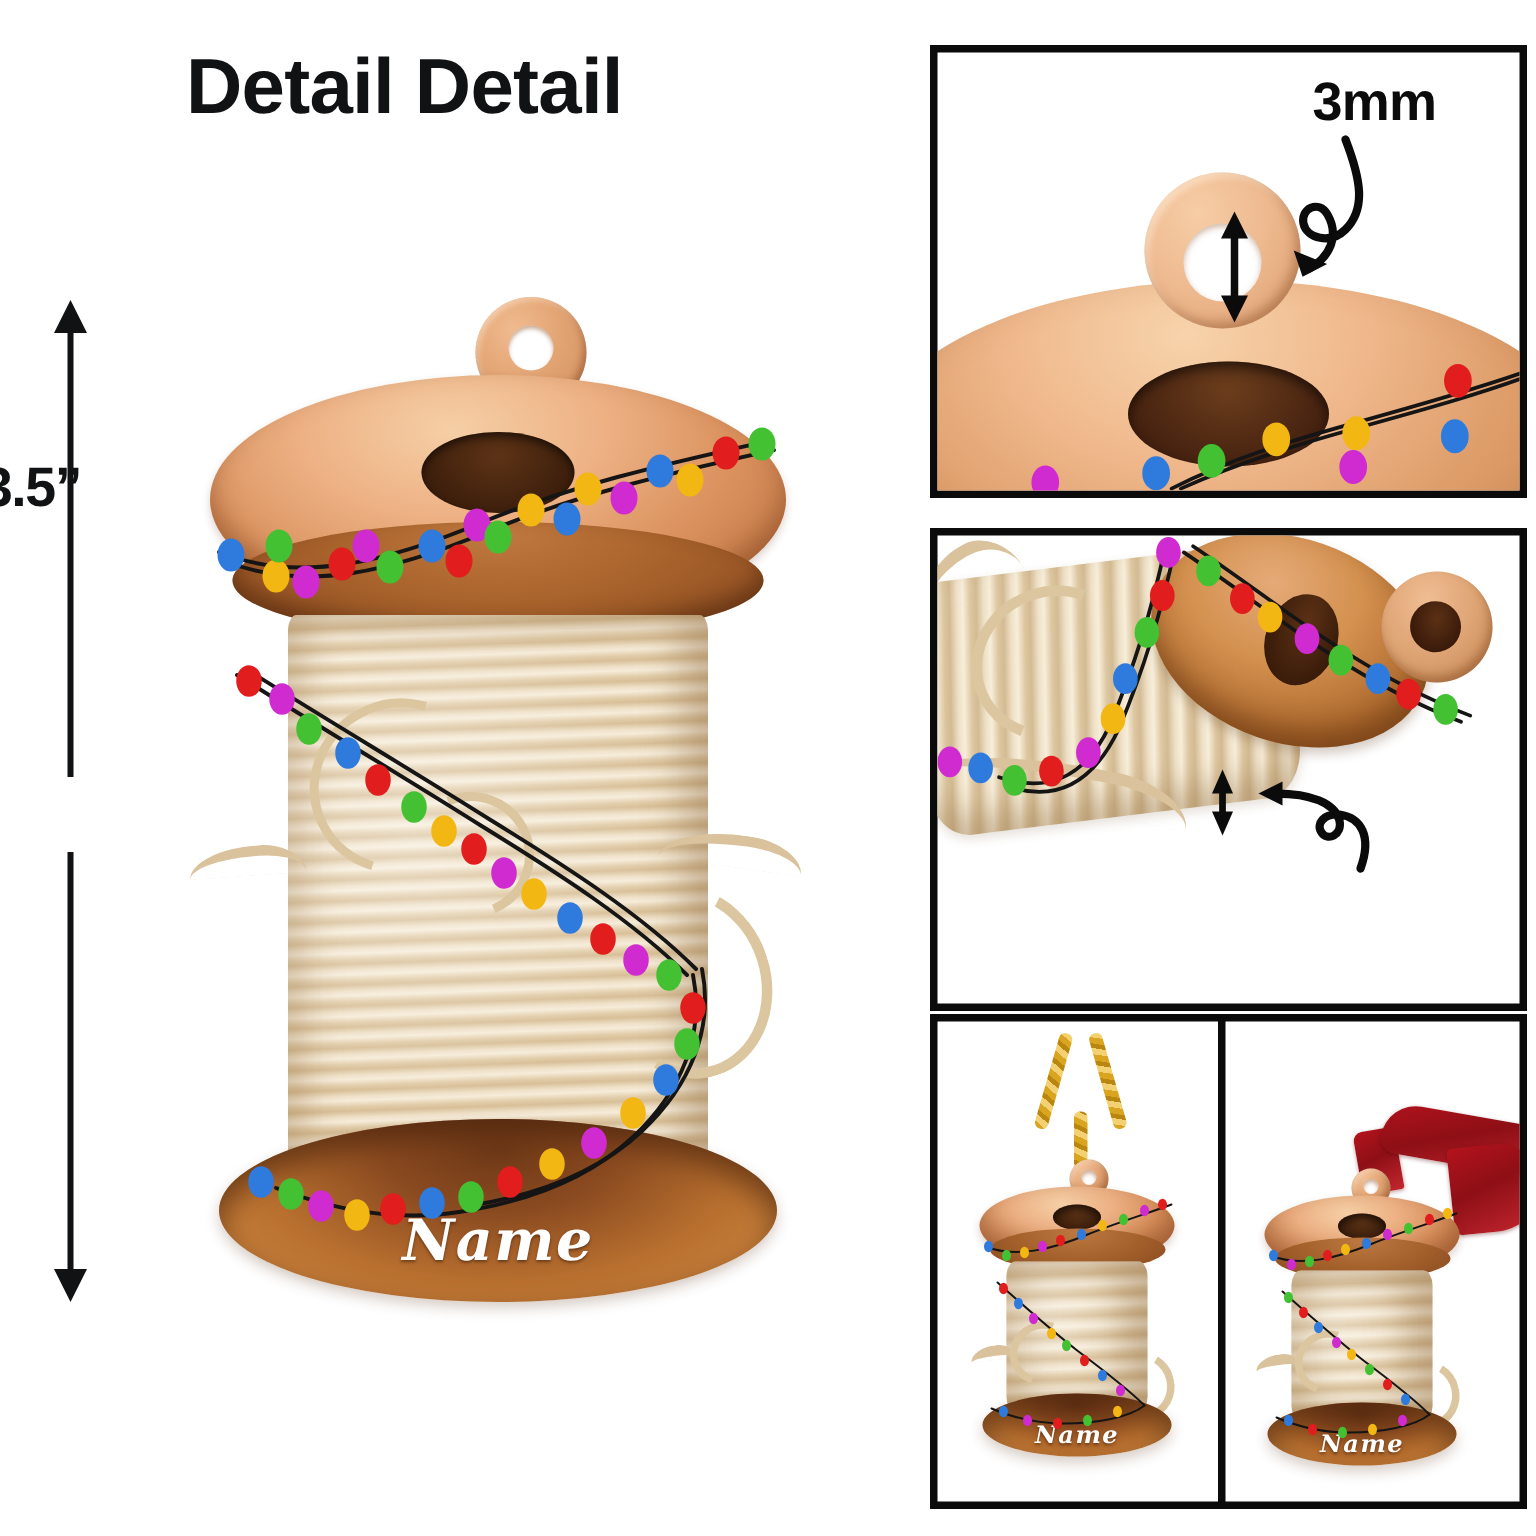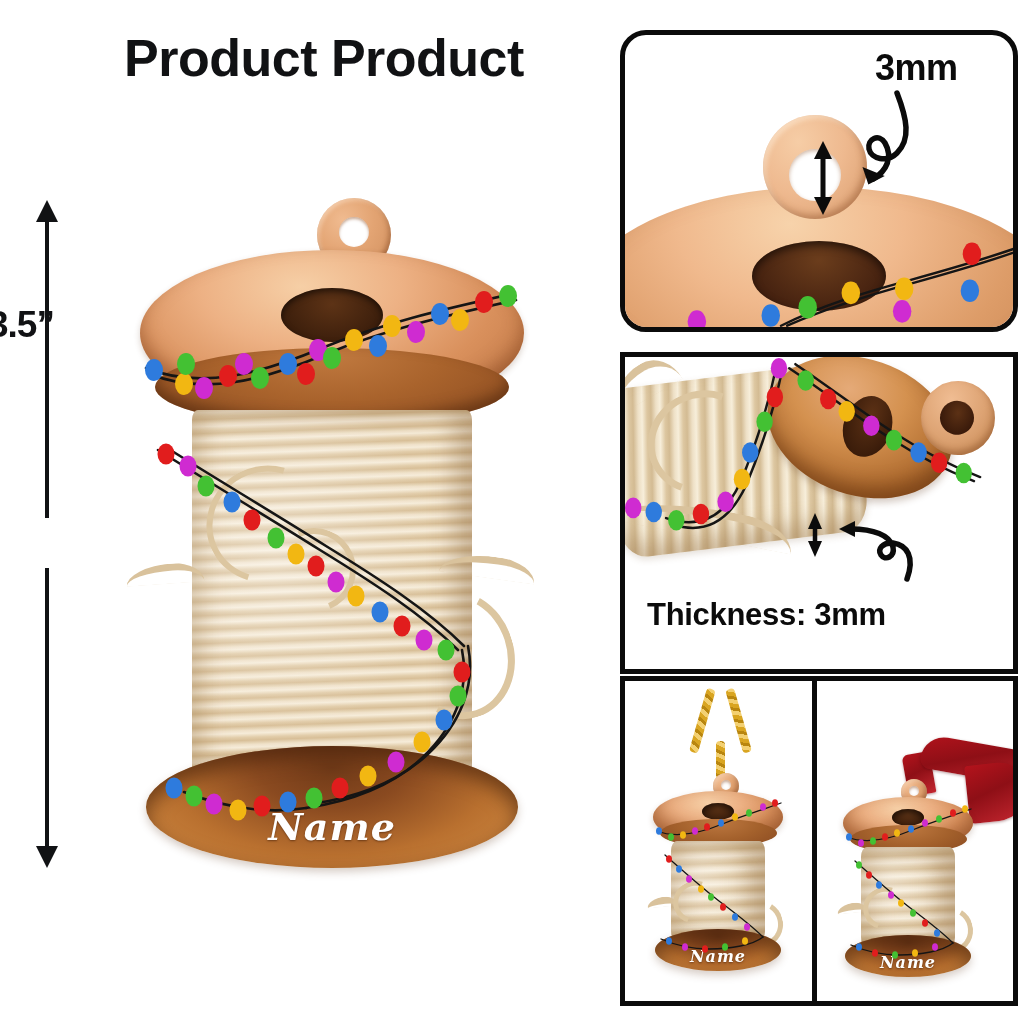--- a/index.html
+++ b/index.html
@@ -121,21 +121,21 @@
 
   
   .lights{position:absolute;left:0;top:0;width:100%;height:100%;pointer-events:none;overflow:visible;}
 
   
   .panel{
     position:absolute;background:#ffffff;
     border:5px solid #0b0b0b;
     overflow:hidden;
   }
-  #panel-loop-closeup{left:620px;top:30px;width:388px;height:292px;border-radius:26px;}
+  #panel-loop-closeup{left:620px;top:30px;width:388px;height:292px;}
   #panel-thickness  {left:620px;top:352px;width:388px;height:312px;}
   #panel-gold-cord  {left:620px;top:676px;width:196px;height:320px;}
   #panel-red-ribbon {left:812px;top:676px;width:196px;height:320px;}
 
   .panel-label{
     position:absolute;font-weight:700;color:#0b0b0b;white-space:nowrap;
   }
   #label-3mm{left:250px;top:12px;font-size:36px;letter-spacing:-0.5px;}
   #label-thickness{left:22px;top:240px;font-size:31px;letter-spacing:-0.3px;}
 
@@ -151,21 +151,21 @@
     position:absolute;
     background:linear-gradient(160deg,#b3131c 0%,#8e0f16 45%,#c3262f 100%);
     box-shadow:0 1px 3px rgba(80,5,10,.4);
   }
 </style>
 </head>
 <body>
 
 <div class="stage">
 
-  <div id="page-title">Product Product</div>
+  <div id="page-title">Detail Detail</div>
 
   <div class="dim-ruler">
     <div class="dim-arrow up"></div>
     <div class="dim-line top"></div>
     <div class="dim-line bot"></div>
     <div class="dim-arrow down"></div>
   </div>
   <div id="dim-label">3.5”</div>
 
   <div class="spool" id="main-spool" style="left:140px;top:198px;width:384px;height:668px;">
@@ -366,21 +366,20 @@
     <svg class="callout-svg" style="width:378px;height:302px;" viewBox="0 0 378 302">
       <g stroke="#0b0b0b" stroke-width="4.5" stroke-linecap="butt">
         <line x1="190" y1="168" x2="190" y2="188"></line>
       </g>
       <polygon points="190,156 183,172 197,172" fill="#0b0b0b"></polygon>
       <polygon points="190,200 183,184 197,184" fill="#0b0b0b"></polygon>
       <path d="M282,222 C290,200 282,188 268,186 C258,185 252,192 256,198 C260,204 270,200 268,190 C265,178 248,172 226,172" stroke="#0b0b0b" stroke-width="5.5" fill="none" stroke-linecap="round"></path>
       <polygon points="214,172 230,164 230,180" fill="#0b0b0b"></polygon>
     </svg>
 
-    <div class="panel-label" id="label-thickness">Thickness: 3mm</div>
   </div>
 
   <div class="panel" id="panel-gold-cord">
     <div class="cord-gold" style="left:82px;top:8px;height:66px;transform:rotate(16deg);transform-origin:top center;"></div>
     <div class="cord-gold" style="left:100px;top:8px;height:66px;transform:rotate(-16deg);transform-origin:top center;"></div>
     <div class="cord-gold" style="left:91px;top:60px;height:44px;"></div>
 
     <div class="spool" style="left:28px;top:92px;width:130px;height:196px;">
       <div class="sp-tab" style="top:0;width:26px;height:26px;margin-left:8px;">
         <div class="sp-tab-hole" style="width:10px;height:10px;"></div>

